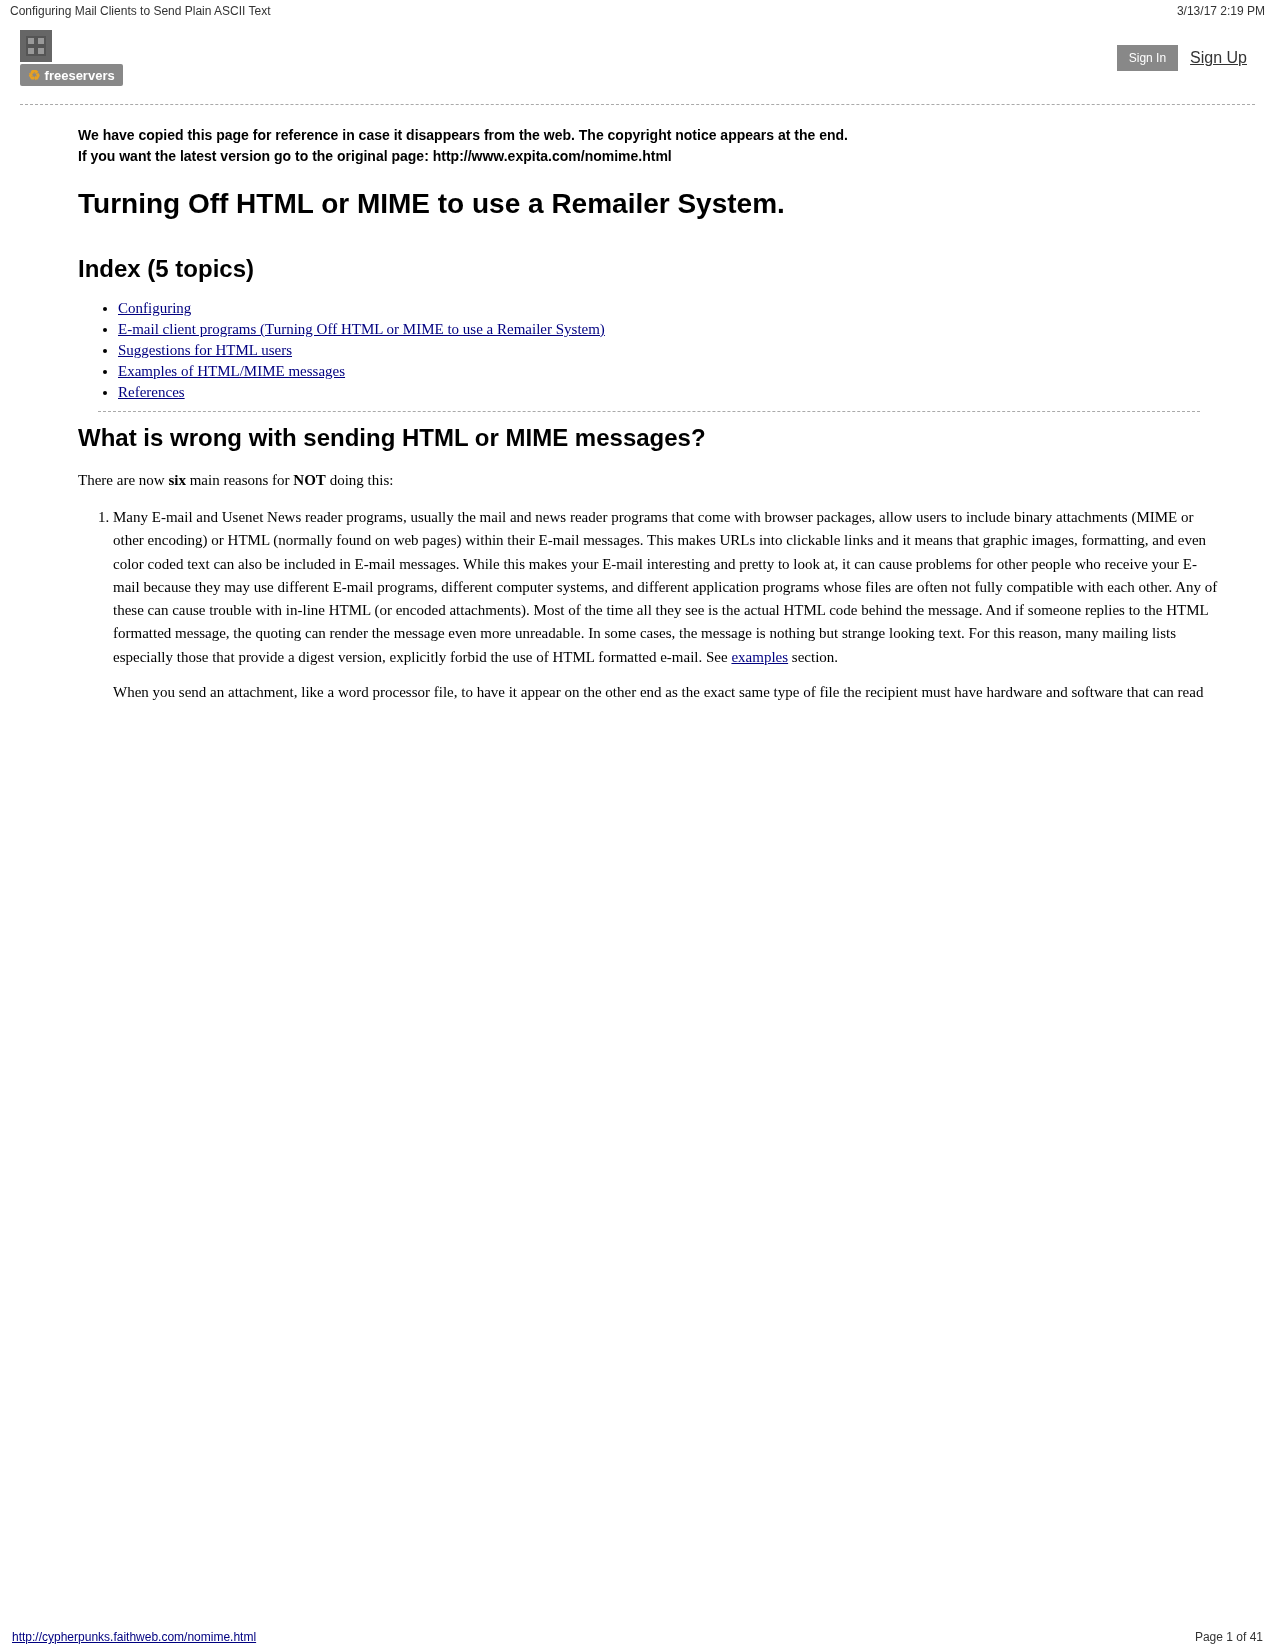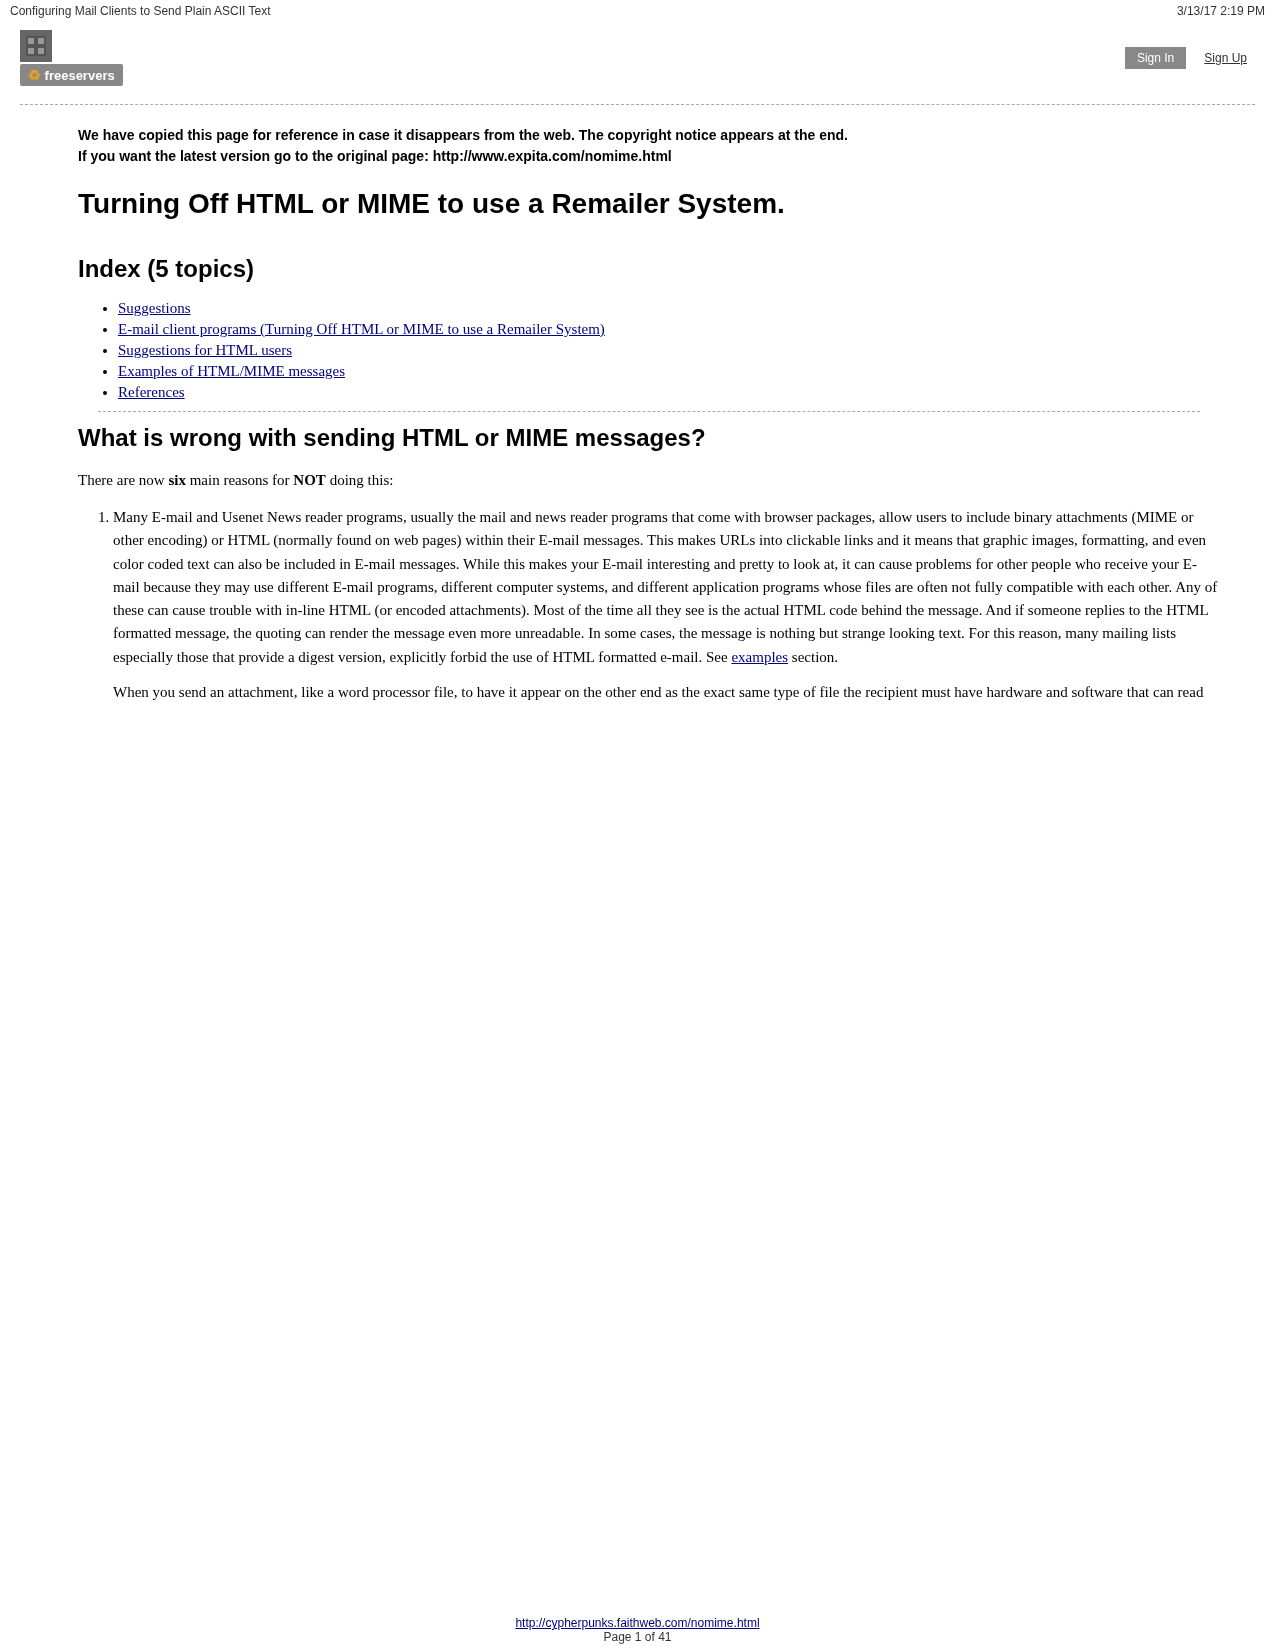--- a/index.html
+++ b/index.html
@@ -66,39 +66,39 @@
 
     .logo-text-img span {
       font-family: Arial, sans-serif;
       font-size: 13px;
       font-weight: bold;
       color: #ffffff;
     }
 
     .sign-buttons {
       display: flex;
-      gap: 10px;
+      gap: 4px;
     }
 
     .sign-btn {
       background: #888;
       color: #fff;
       border: none;
       padding: 4px 12px;
       font-size: 12px;
       font-family: Arial, sans-serif;
       cursor: pointer;
     }
 
     .sign-btn-outline {
       background: transparent;
       color: #333;
       border: none;
       padding: 4px 8px;
-      font-size: 12px;
+      font-size: 16px;
       font-family: Arial, sans-serif;
       cursor: pointer;
       text-decoration: underline;
     }
 
     .divider {
       border: none;
       border-top: 1px dashed #aaa;
       margin: 10px 20px;
     }
@@ -181,21 +181,20 @@
       justify-content: space-between;
       align-items: center;
       padding: 6px 12px;
       font-size: 12px;
       font-family: Arial, sans-serif;
       color: #333;
       position: fixed;
       bottom: 0;
       width: 1275px;
       background: #fff;
-      flex-direction: column;
     }
 
     a {
       color: #000080;
       text-decoration: underline;
     }
   </style>
 </head>
 <body>
 
@@ -234,21 +233,21 @@
   <p class="notice-text">
     We have copied this page for reference in case it disappears from the web. The copyright notice appears at the end.<br>
     If you want the latest version go to the original page: http://www.expita.com/nomime.html
   </p>
 
   <h1 class="page-title">Turning Off HTML or MIME to use a Remailer System.</h1>
 
   <div class="index-section">
     <h2 class="section-title">Index (5 topics)</h2>
     <ul class="index-list">
-      <li><a href="#">Suggestions</a></li>
+      <li><a href="#">Configuring</a></li>
       <li><a href="#">E-mail client programs (Turning Off HTML or MIME to use a Remailer System)</a></li>
       <li><a href="#">Suggestions for HTML users</a></li>
       <li><a href="#">Examples of HTML/MIME messages</a></li>
       <li><a href="#">References</a></li>
     </ul>
   </div>
 
   <hr class="divider">
 
   <div class="section-content">

